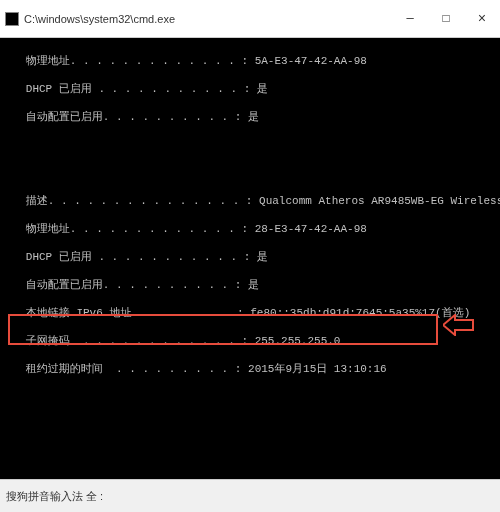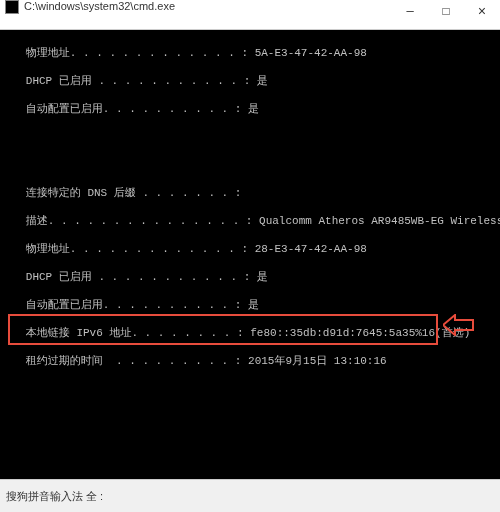--- a/index.html
+++ b/index.html
@@ -1,17 +1,17 @@
 <!DOCTYPE html>
 <html><head>
 <meta charset="utf-8">
 <style>
 *{margin:0;padding:0;box-sizing:border-box}
 body{background:#000;width:500px;height:512px;font-family:'NSimSun','SimSun','Courier New',monospace;font-size:11px;overflow:hidden;position:relative}
-.titlebar{background:#fff;height:30px;display:flex;border-bottom:1px solid #ccc}
+.titlebar{background:#fff;height:38px;display:flex;align-items:center;border-bottom:1px solid #ccc}
 .ticon{width:14px;height:14px;margin:0 5px;background:#000;border:1px solid #888}
 .ttitle{flex:1;font-family:'Segoe UI',sans-serif;font-size:11px;color:#333}
 .wbtns{display:flex;height:24px}
 .wbtn{width:36px;display:flex;align-items:center;justify-content:center;color:#333;font-size:12px}
 .wbtn.close{font-size:14px}
 .term{padding:2px 6px;color:#c0c0c0;line-height:14px;white-space:pre;position:relative;font-size:11px;letter-spacing:0}
 .row{display:block;height:14px}
 .hlbox{position:absolute;border:2px solid #e74c3c;pointer-events:none}
 .arrow{position:absolute;pointer-events:none}
 .arrow svg{display:block}
@@ -29,26 +29,26 @@
     <div class="wbtn close">×</div>
   </div>
 </div>
 
 <div class="term">
 <span class="row">   物理地址. . . . . . . . . . . . . : 5A-E3-47-42-AA-98</span>
 <span class="row">   DHCP 已启用 . . . . . . . . . . . : 是</span>
 <span class="row">   自动配置已启用. . . . . . . . . . : 是</span>
 <span class="row"></span>
 <span class="row"></span>
-<span class="row">   连接特定的 DNS 后缀 . . . . . . . :</span>
 <span class="row">   描述. . . . . . . . . . . . . . . : Qualcomm Atheros AR9485WB-EG Wireless Network A</span>
 <span class="row">   物理地址. . . . . . . . . . . . . : 28-E3-47-42-AA-98</span>
 <span class="row">   DHCP 已启用 . . . . . . . . . . . : 是</span>
 <span class="row">   自动配置已启用. . . . . . . . . . : 是</span>
-<span class="row">   本地链接 IPv6 地址. . . . . . . . : fe80::35db:d91d:7645:5a35%16(首选)</span>
+<span class="row">   本地链接 IPv6 地址. . . . . . . . : fe80::35db:d91d:7645:5a35%17(首选)</span>
+<span class="row">   子网掩码  . . . . . . . . . . . . : 255.255.255.0</span>
 <span class="row">   租约过期的时间  . . . . . . . . . : 2015年9月15日 13:10:16</span>
 
 
 
 
 
 
 
 
 

